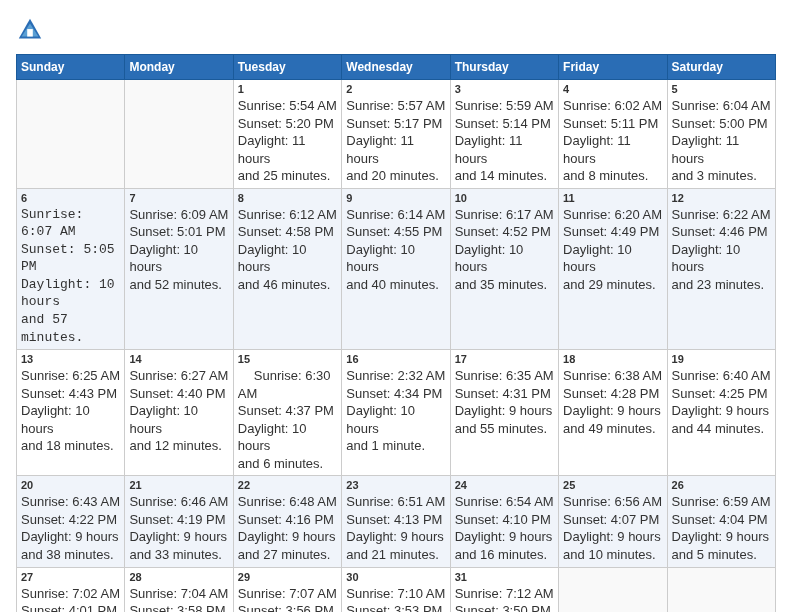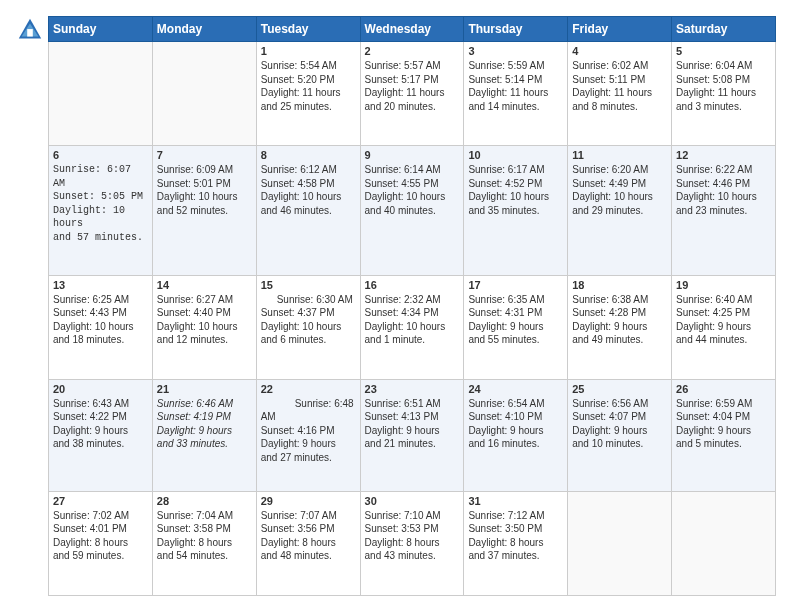--- a/index.html
+++ b/index.html
@@ -8,20 +8,21 @@
       background: #fff;
       width: 792px;
       height: 612px;
       overflow: hidden;
     }
     .page {
       width: 792px;
       height: 612px;
       padding: 16px;
       display: flex;
+      flex-direction: column;
     }
     .header {
       display: flex;
       justify-content: space-between;
       align-items: flex-start;
       margin-bottom: 10px;
     }
     .logo {
       display: flex;
       align-items: center;
@@ -86,21 +87,21 @@
       background: #f9f9f9;
     }
     .day-num {
       font-size: 11px;
       font-weight: bold;
       color: #333;
       display: block;
       margin-bottom: 2px;
     }
     .day-info {
-      font-size: 10px;
+      font-size: 13px;
       color: #333;
       line-height: 1.35;
     }
     .alt-row td {
       background-color: #f0f4fa;
     }
   </style>
 </head>
 <body>
 
@@ -149,21 +150,21 @@
 and 20 minutes.</span></td>
           <td><span class="day-num">3</span><span class="day-info" style="white-space: pre-line;">Sunrise: 5:59 AM
 Sunset: 5:14 PM
 Daylight: 11 hours
 and 14 minutes.</span></td>
           <td><span class="day-num">4</span><span class="day-info" style="white-space: pre-line;">Sunrise: 6:02 AM
 Sunset: 5:11 PM
 Daylight: 11 hours
 and 8 minutes.</span></td>
           <td><span class="day-num">5</span><span class="day-info" style="white-space: pre-line;">Sunrise: 6:04 AM
-Sunset: 5:08 PM
+Sunset: 5:00 PM
 Daylight: 11 hours
 and 3 minutes.</span></td>
         </tr>
         <tr class="alt-row">
           <td><span class="day-num">6</span><span class="day-info" style="white-space: pre-line; font-family: Liberation Mono, monospace;">Sunrise: 6:07 AM
 Sunset: 5:05 PM
 Daylight: 10 hours
 and 57 minutes.</span></td>
           <td><span class="day-num">7</span><span class="day-info" style="white-space: pre-line;">Sunrise: 6:09 AM
 Sunset: 5:01 PM
@@ -218,25 +219,25 @@
           <td><span class="day-num">19</span><span class="day-info" style="white-space: pre-line; text-align: center;">Sunrise: 6:40 AM
 Sunset: 4:25 PM
 Daylight: 9 hours
 and 44 minutes.</span></td>
         </tr>
         <tr class="alt-row">
           <td><span class="day-num">20</span><span class="day-info" style="white-space: pre-line;">Sunrise: 6:43 AM
 Sunset: 4:22 PM
 Daylight: 9 hours
 and 38 minutes.</span></td>
-          <td><span class="day-num">21</span><span class="day-info" style="white-space: pre-line; font-style: italic;">Sunrise: 6:46 AM
+          <td><span class="day-num">21</span><span class="day-info" style="white-space: pre-line;">Sunrise: 6:46 AM
 Sunset: 4:19 PM
 Daylight: 9 hours
 and 33 minutes.</span></td>
-          <td><span class="day-num">22</span><span class="day-info" style="white-space: pre-line; margin-left: 34px;">Sunrise: 6:48 AM
+          <td><span class="day-num">22</span><span class="day-info" style="white-space: pre-line;">Sunrise: 6:48 AM
 Sunset: 4:16 PM
 Daylight: 9 hours
 and 27 minutes.</span></td>
           <td><span class="day-num">23</span><span class="day-info" style="white-space: pre-line;">Sunrise: 6:51 AM
 Sunset: 4:13 PM
 Daylight: 9 hours
 and 21 minutes.</span></td>
           <td><span class="day-num">24</span><span class="day-info" style="white-space: pre-line;">Sunrise: 6:54 AM
 Sunset: 4:10 PM
 Daylight: 9 hours

